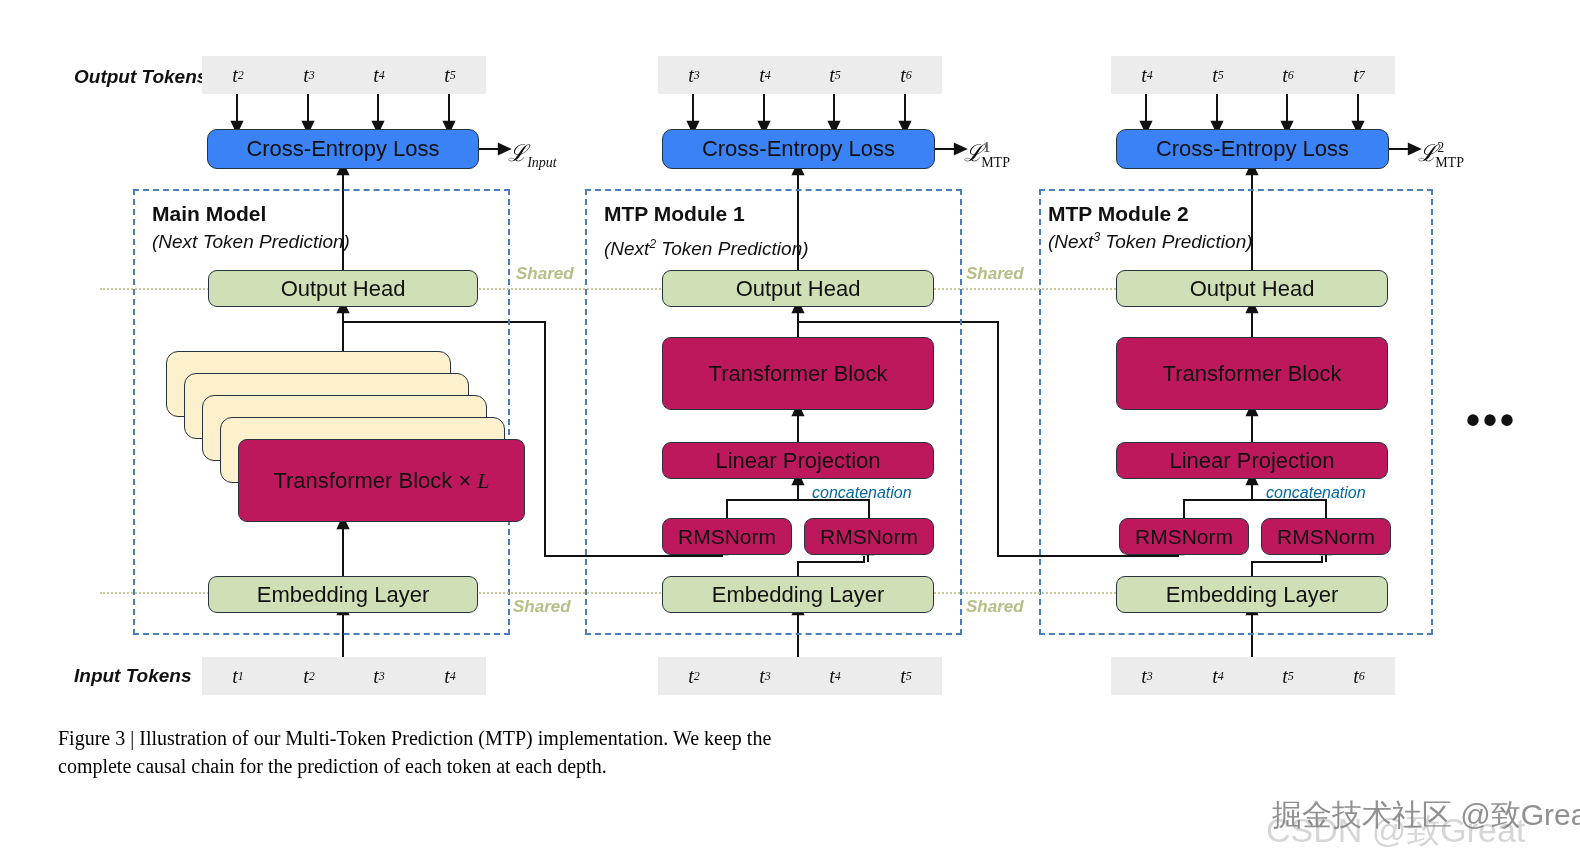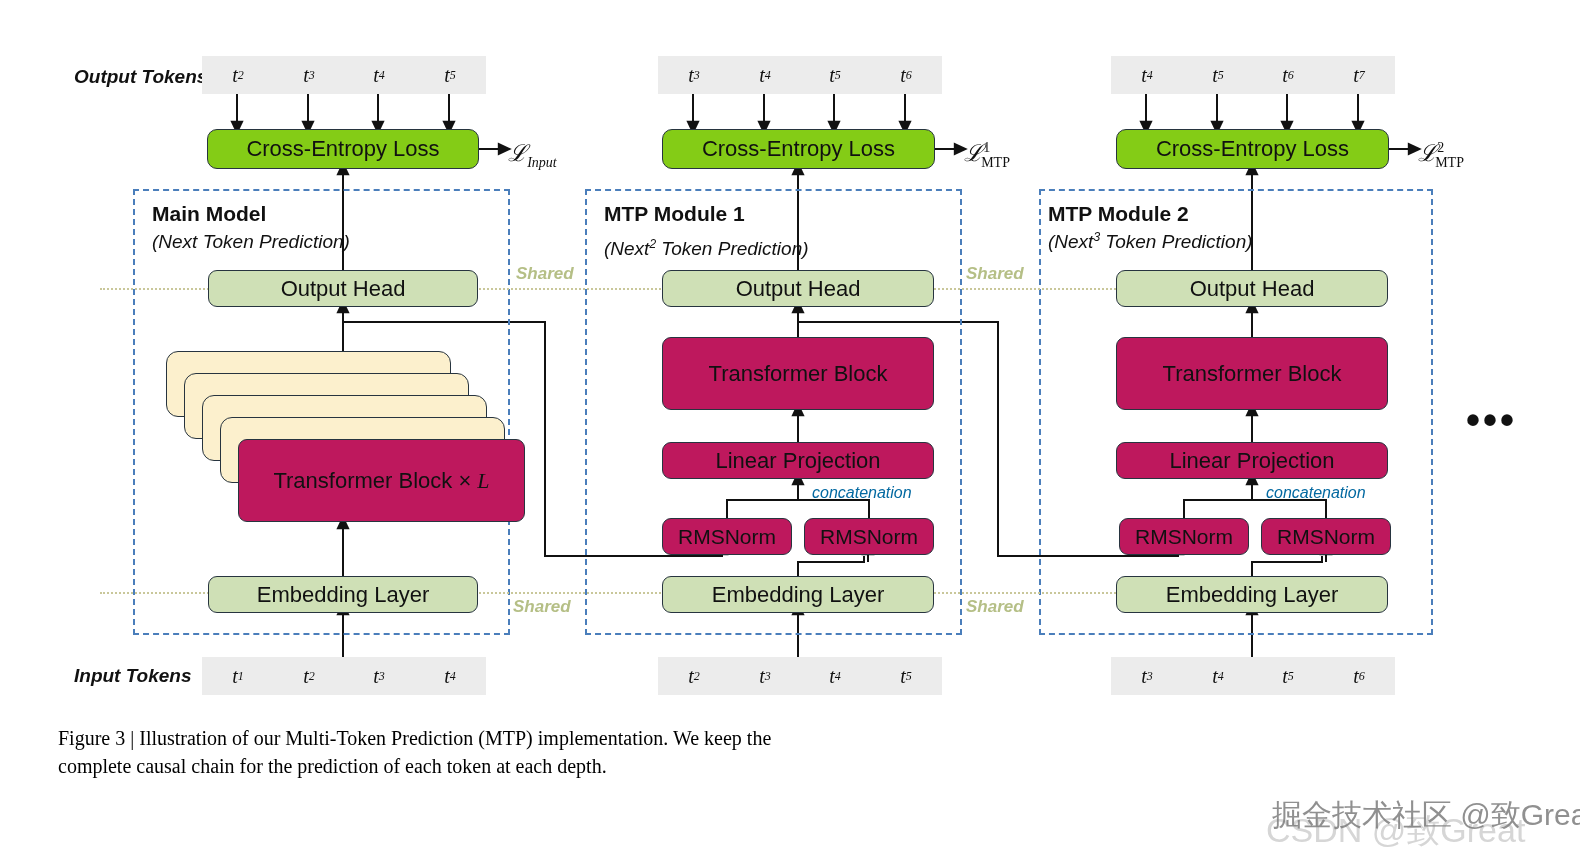--- a/index.html
+++ b/index.html
@@ -16,21 +16,21 @@
 
   .rowlabel{position:absolute;font-style:italic;font-weight:700;font-size:19px;
             color:#111;white-space:nowrap;}
 
   
   .box{position:absolute;border:1.6px solid #27343f;border-radius:9px;
        display:flex;align-items:center;justify-content:center;
        font-size:22px;color:#111;text-align:center;box-sizing:border-box;}
   .box.cream{background:#be185d;}
   .box.green{background:#cfe0b6;}
-  .box.loss{background:#84cc16;border-radius:10px;font-size:22px;}
+  .box.loss{background:#3b82f6;border-radius:10px;font-size:22px;}
 
   
   .deck{position:absolute;}
   .deck .card{position:absolute;background:#fcf0cd;border:1.6px solid #27343f;
               border-radius:12px;box-sizing:border-box;}
 
   
   .frame{position:absolute;border:2.5px dashed #4a7ebb;box-sizing:border-box;}
 
   

